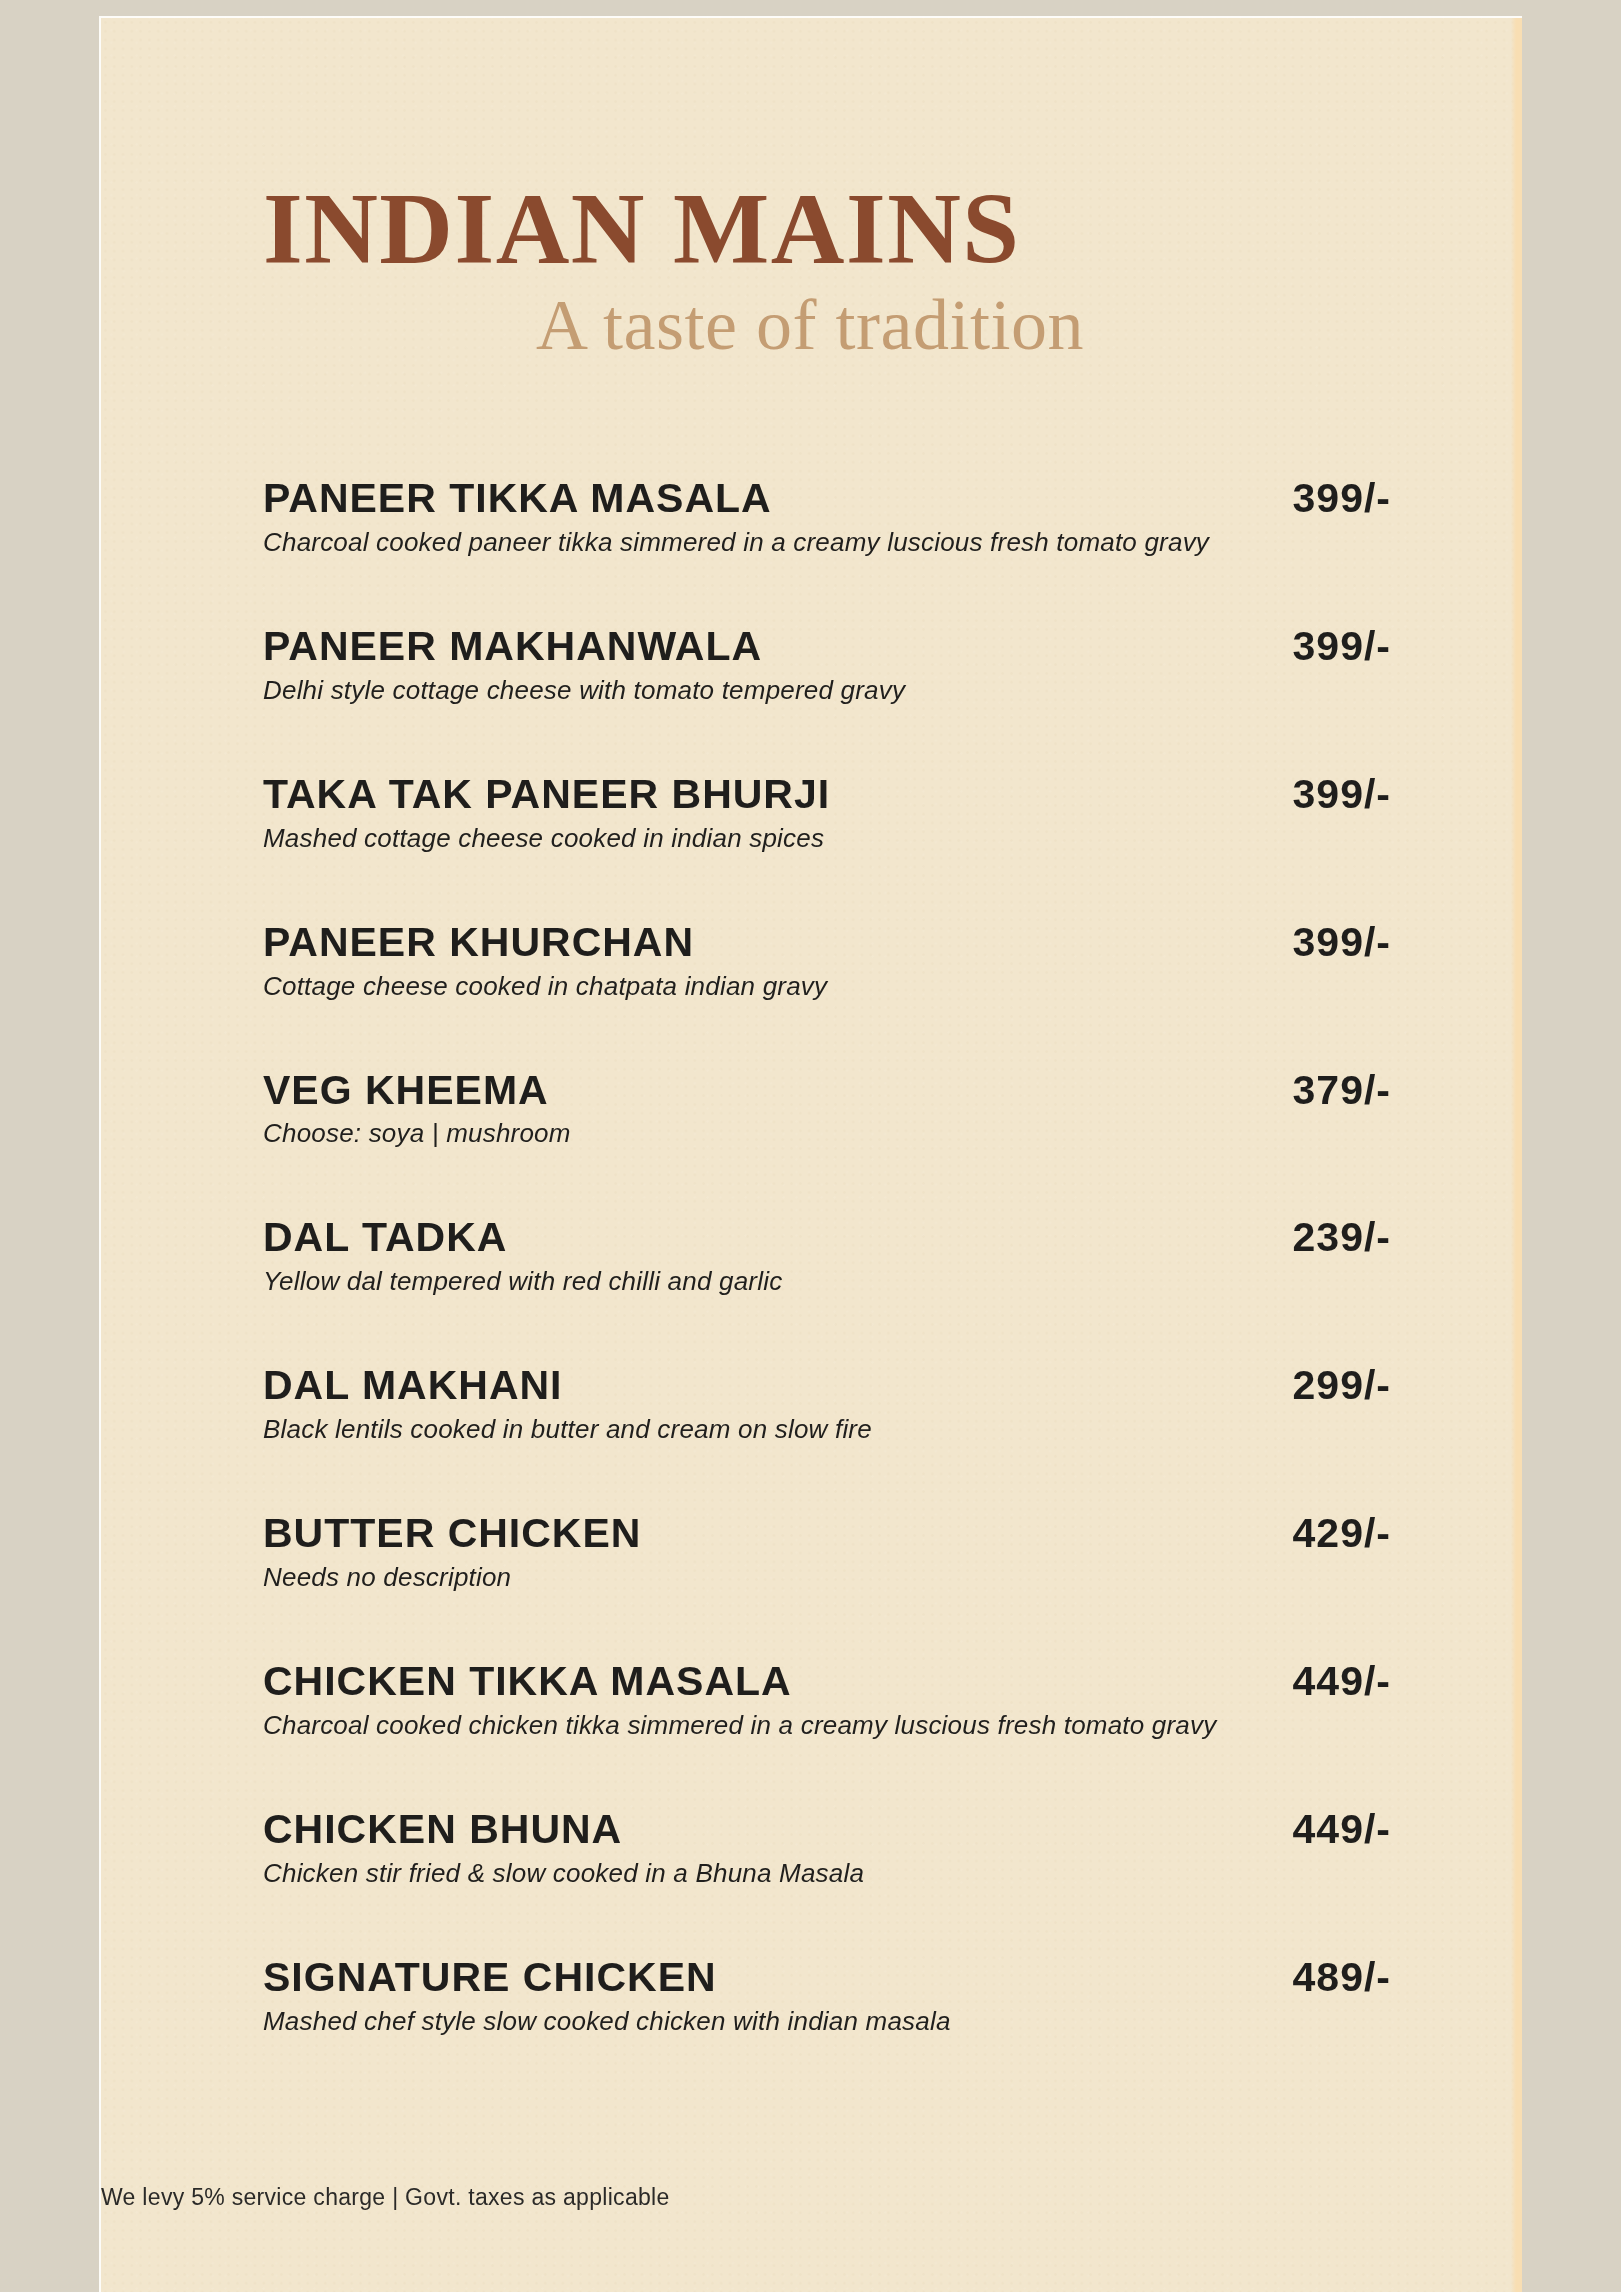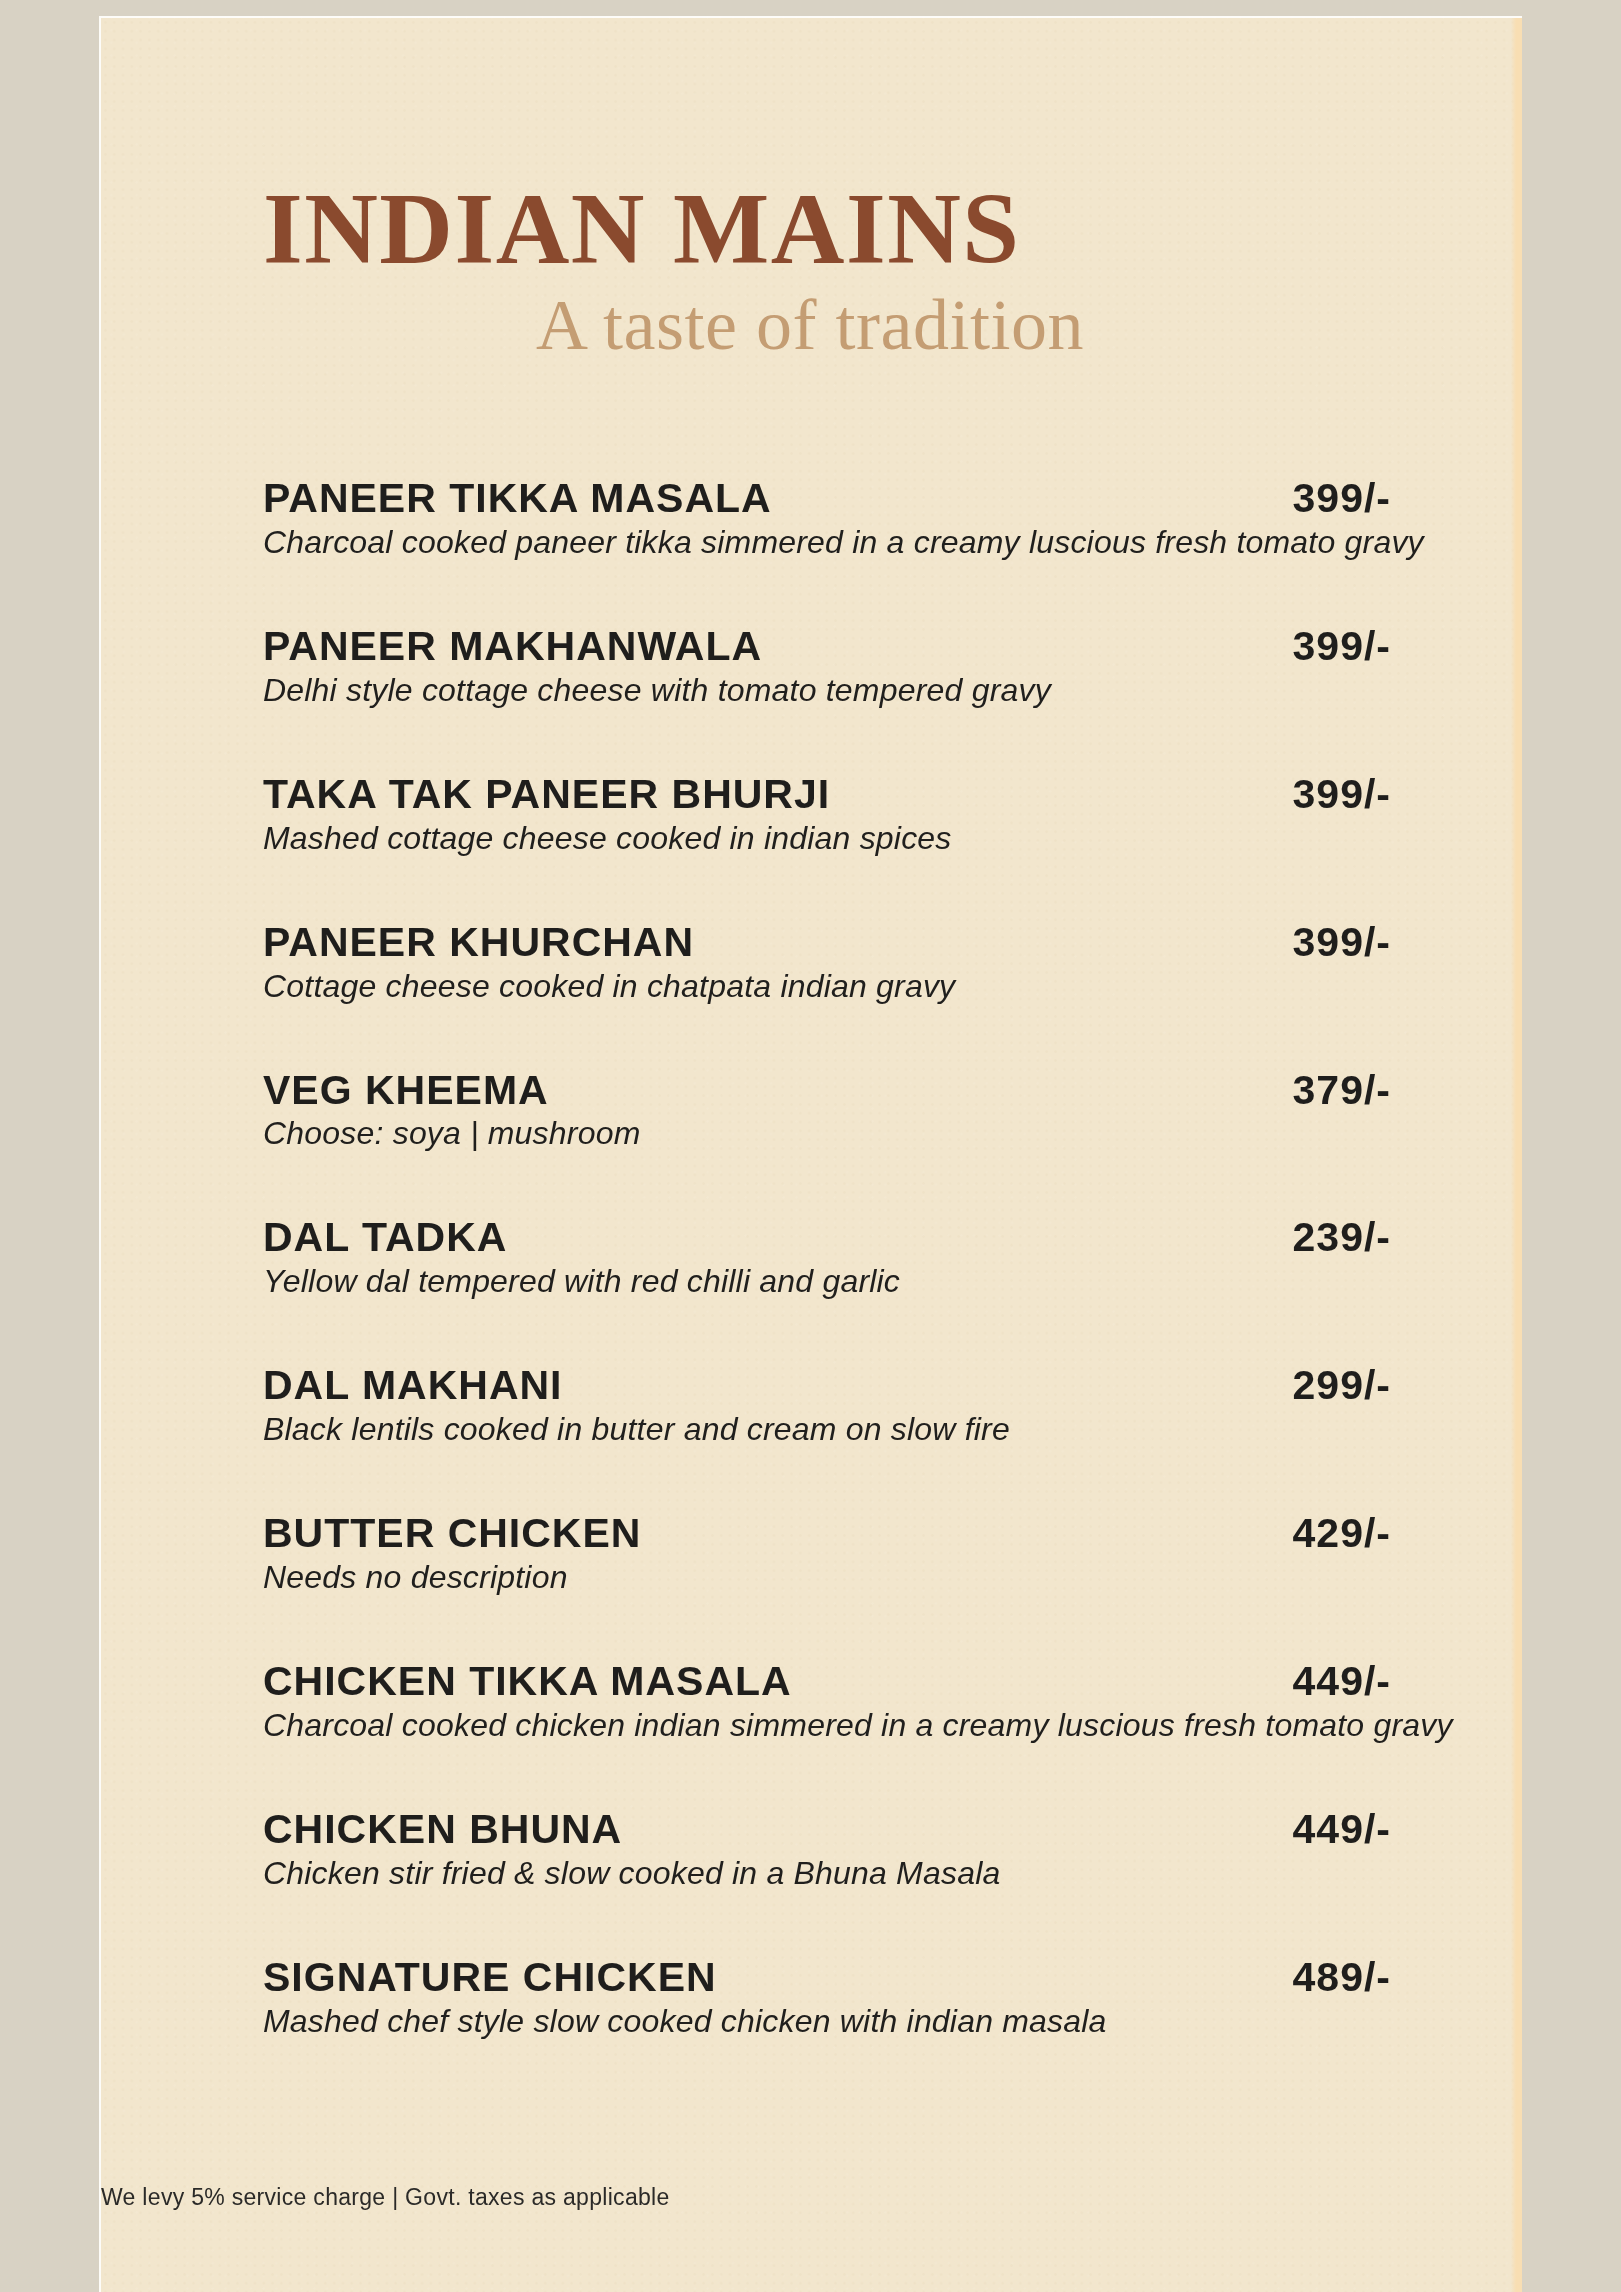--- a/index.html
+++ b/index.html
@@ -55,21 +55,21 @@
     letter-spacing:1px;color:var(--c-text,#1f1e1c);
     white-space:nowrap;
   }
   .item-price{
     font-size:41px;line-height:43px;font-weight:700;
     letter-spacing:1px;color:var(--c-text,#1f1e1c);
     white-space:nowrap;
   }
   .item-desc{
     margin-top:5.9px;
-    font-size:32px;line-height:32px;
+    font-size:26px;line-height:32px;
     font-style:italic;font-weight:400;
     letter-spacing:0.2px;
     color:#201f1d;
     white-space:nowrap;
   }
   .footer-note{
     position:absolute;left:0;right:131px;top:2162px;
     text-align:left;
     font-size:23px;line-height:35px;
     color:#2b2a28;letter-spacing:0.3px;
@@ -148,21 +148,21 @@
           <span class="item-price">429/-</span>
         </div>
         <div class="item-desc">Needs no description</div>
       </div>
 
       <div class="item">
         <div class="item-head">
           <span class="item-name">CHICKEN TIKKA MASALA</span>
           <span class="item-price">449/-</span>
         </div>
-        <div class="item-desc">Charcoal cooked chicken indian simmered in a creamy luscious fresh tomato gravy</div>
+        <div class="item-desc">Charcoal cooked chicken tikka simmered in a creamy luscious fresh tomato gravy</div>
       </div>
 
       <div class="item">
         <div class="item-head">
           <span class="item-name">CHICKEN BHUNA</span>
           <span class="item-price">449/-</span>
         </div>
         <div class="item-desc">Chicken stir fried &amp; slow cooked in a Bhuna Masala</div>
       </div>
 

